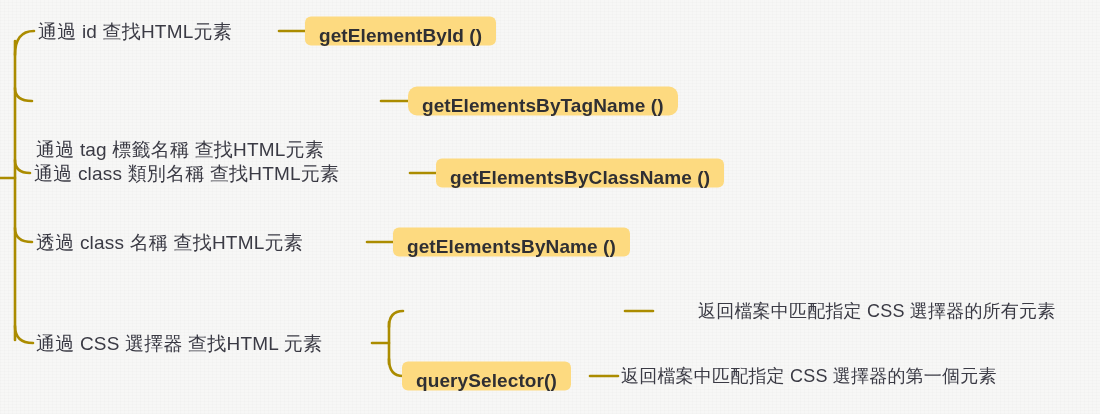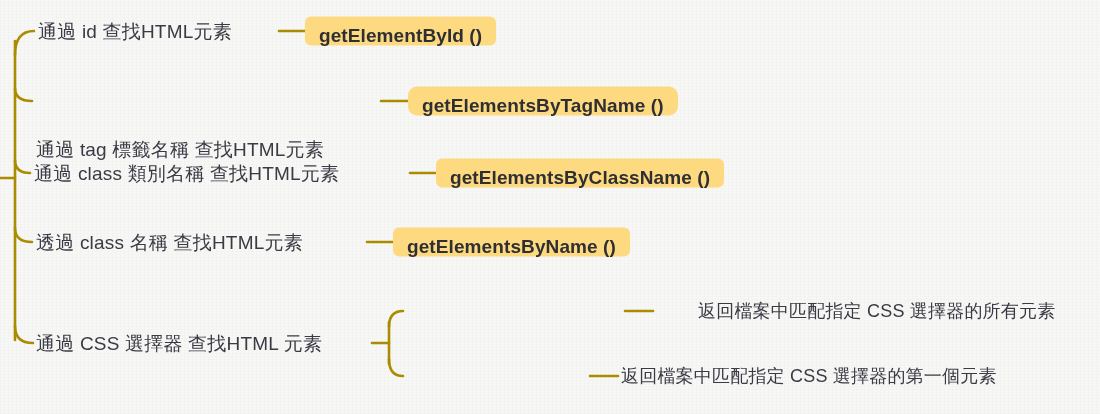--- a/index.html
+++ b/index.html
@@ -105,15 +105,16 @@
   <div class="node-label" style="left:34px; top:173px;">通過 class 類別名稱 查找HTML元素</div>
   <div class="badge" style="left:436px; top:173px;">getElementsByClassName ()</div>
 
   <div class="node-label" style="left:36px; top:242px;">透過 class 名稱 查找HTML元素</div>
   <div class="badge" style="left:393px; top:242px;">getElementsByName ()</div>
 
   <div class="node-label" style="left:36px; top:343px;">通過 CSS 選擇器 查找HTML 元素</div>
 
   <div class="desc-label" style="left:656px; top:311px;margin-left:42px;">返回檔案中匹配指定 CSS 選擇器的所有元素</div>
 
+  <div class="badge" style="left:402px; top:376px;">querySelector()</div>
   <div class="desc-label" style="left:621px; top:376px;">返回檔案中匹配指定 CSS 選擇器的第一個元素</div>
 
 </div>
 
 </body></html>

